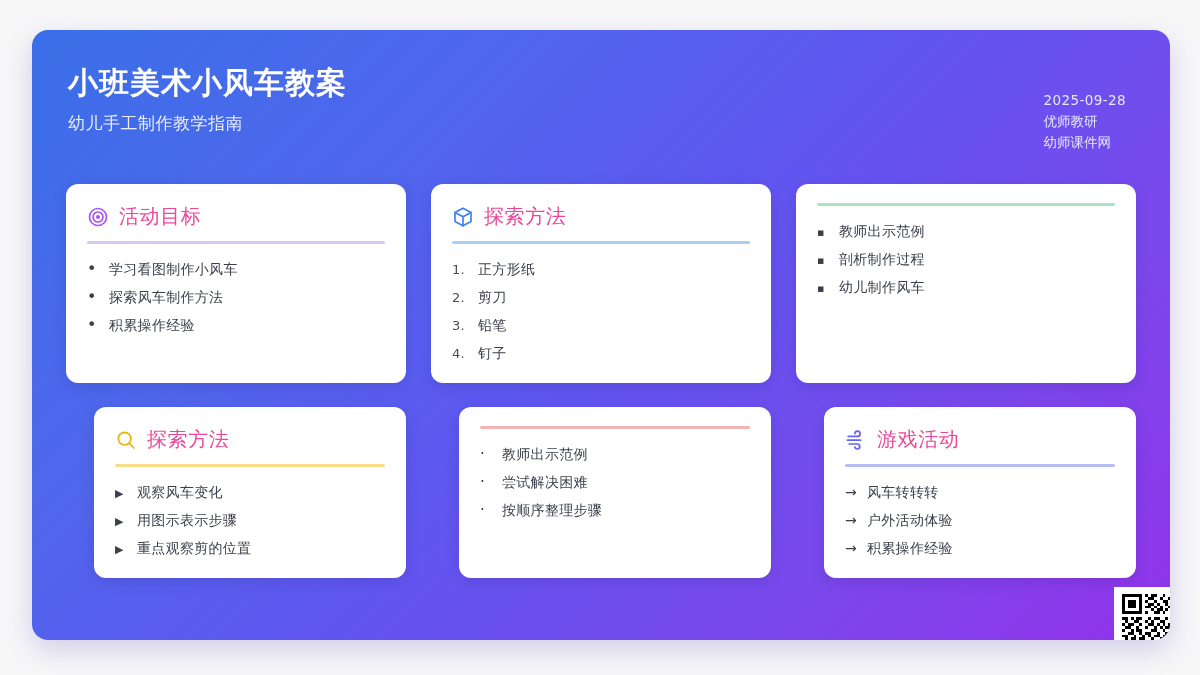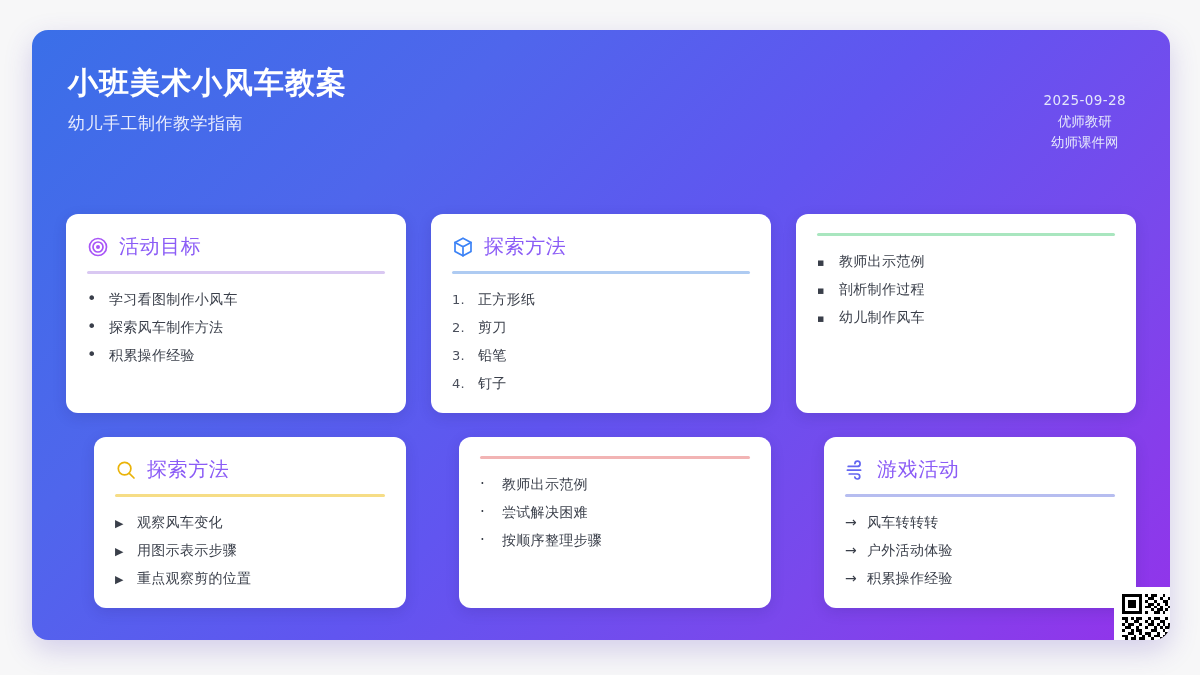--- a/index.html
+++ b/index.html
@@ -16,33 +16,33 @@
     border-radius:16px;
     background:linear-gradient(135deg,#3a6fe8 0%,#4f66ec 28%,#6155f0 52%,#7a48ec 76%,#9333ea 100%);
     box-shadow:0 10px 28px rgba(80,60,180,.22);
     overflow:hidden;
   }
 
   
   .hdr {
     position:relative;
     padding:34px 40px 0 36px;
-    height:184px;
+    height:154px;
   }
   .hdr-title {
     font-size:30px; font-weight:bold; color:#ffffff;
     letter-spacing:1px; line-height:1.25;
   }
   .hdr-sub {
     margin-top:10px;
     font-size:17px; color:#e8ecfd; letter-spacing:.5px;
   }
   .hdr-meta {
     position:absolute; right:44px; top:60px;
-    text-align:center; color:#e4e7fb; line-height:1.55;
+    text-align:left; color:#e4e7fb; line-height:1.55;
   }
   .hdr-meta div { font-size:13.5px; }
   .hdr-meta .date { letter-spacing:.4px; }
 
   
   .grid {
     display:grid;
     grid-template-columns:repeat(3, 1fr);
     gap:24px 25px;
     padding:0 34px;
@@ -59,21 +59,21 @@
     display:flex; align-items:center; gap:10px;
     margin-bottom:11px;
   }
   .card-ico {
     width:22px; height:22px;
     display:flex; align-items:center; justify-content:center;
     flex:0 0 22px;
   }
   .card-ico svg { display:block; }
   .card-title {
-    font-size:20px; color:#8b5cf6; letter-spacing:.6px;
+    font-size:20px; color:#ec4899; letter-spacing:.6px;
   }
   .divider { height:3px; border-radius:2px; width:100%; }
 
   ul.items, ol.items { list-style:none; margin-top:11px; }
   ul.items li, ol.items li {
     display:flex; align-items:baseline; gap:8px;
     font-size:14px; color:#3a3f4a;
     line-height:1.5; padding:3.5px 0;
     letter-spacing:.3px;
   }

